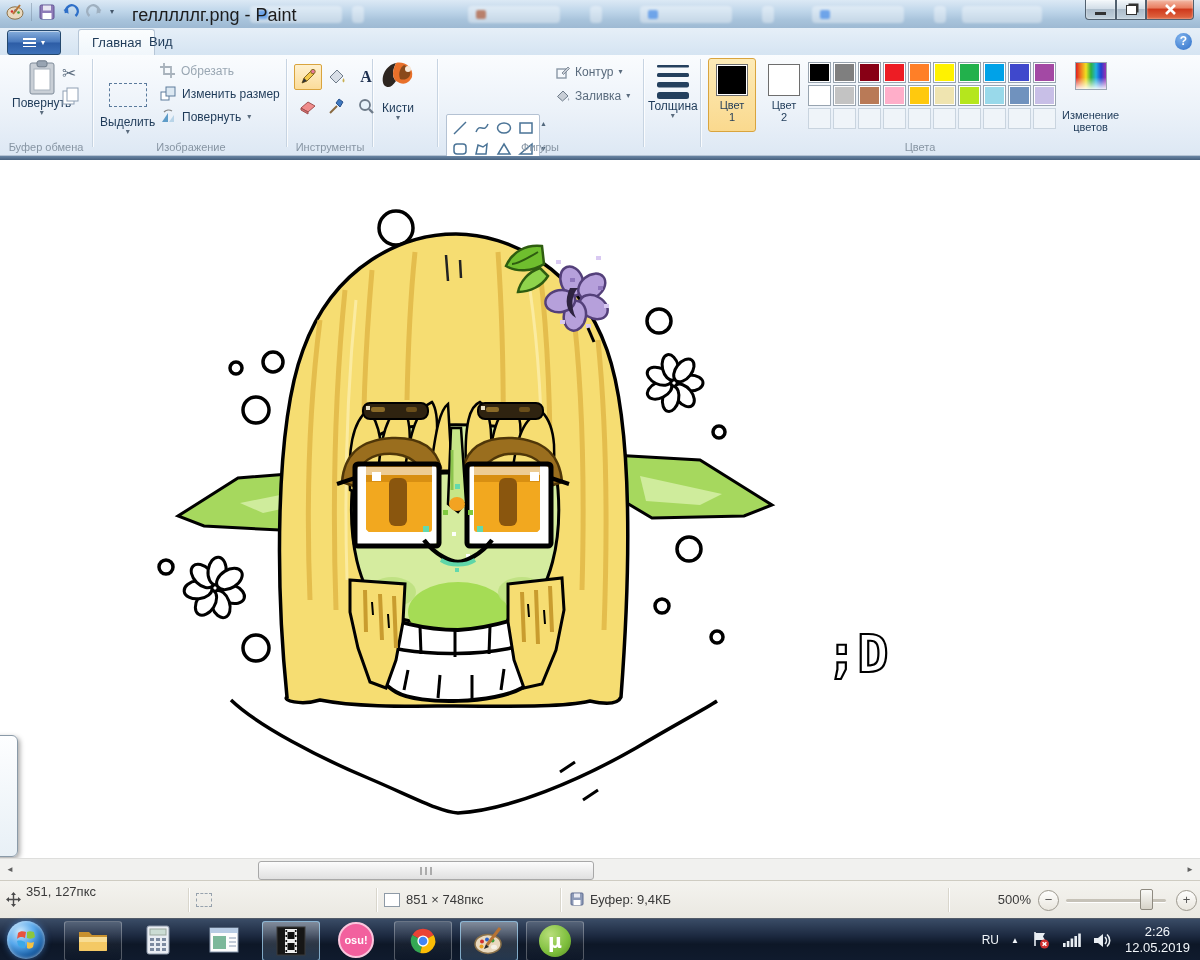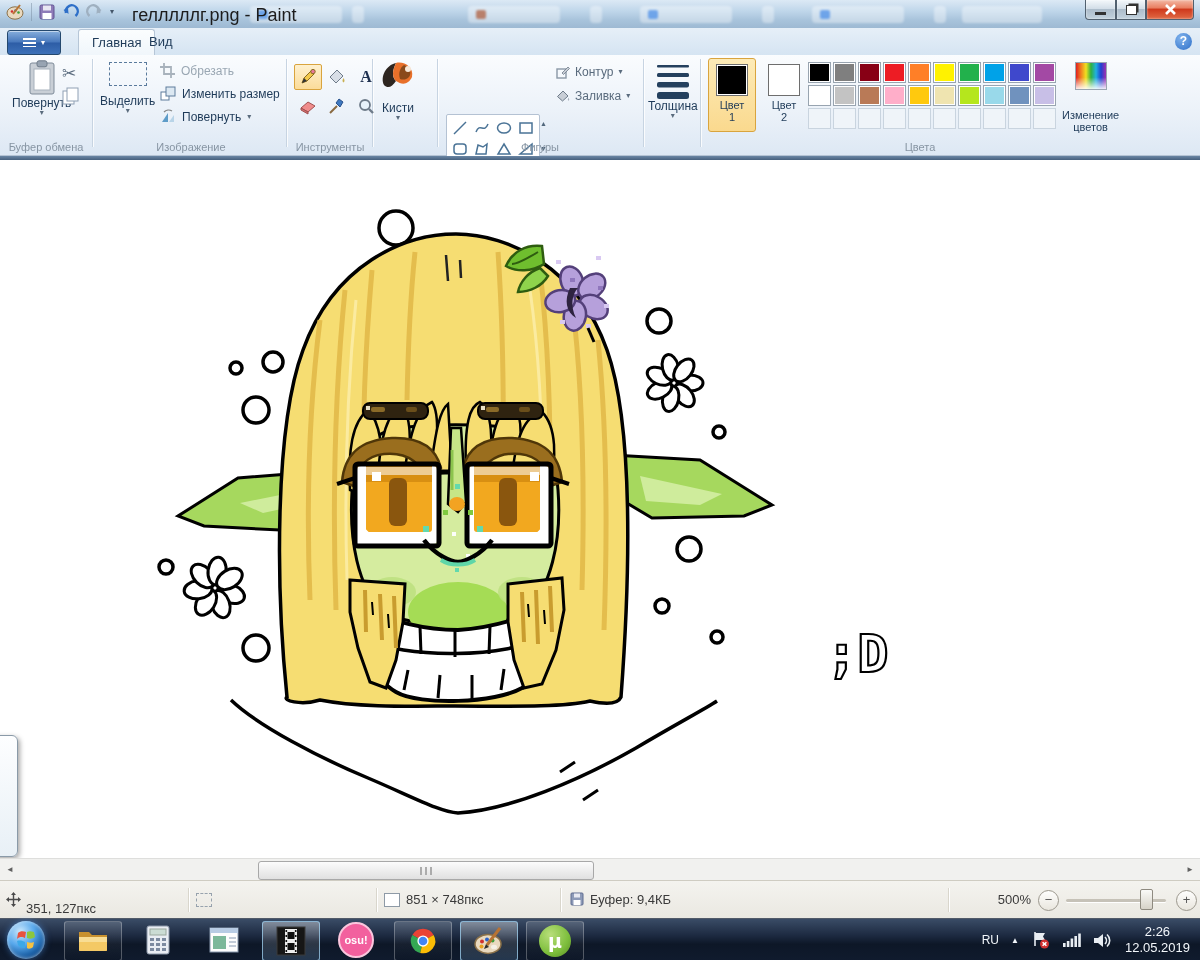--- a/index.html
+++ b/index.html
@@ -217,21 +217,21 @@
     <span class="ritem-text">Повернуть</span>
     <span class="caret">▾</span>
   </div>
   <div class="abs" style="left:62px;top:8px;font-size:17px;color:#5A6B7E">✂</div>
   <svg class="abs" style="left:62px;top:32px" width="18" height="18" viewBox="0 0 18 18">
     <rect x="1" y="4" width="11" height="13" fill="#fff" stroke="#8FA0B4"></rect>
     <rect x="5" y="1" width="11" height="13" fill="#fff" stroke="#8FA0B4"></rect>
   </svg>
   <div class="grouplabel" style="left:0;width:92px">Буфер обмена</div>
 
-  <div class="bigbtn" style="left:100px;top:3px">
+  <div class="bigbtn" style="left:100px;top:24px">
     <div style="width:36px;height:22px;border:1.6px dashed #5A7A9C;margin:4px 0 8px"></div>
     <span class="ritem-text">Выделить</span>
     <span class="caret">▾</span>
   </div>
   <div class="abs" style="left:160px;top:8px;display:flex;gap:6px;align-items:center">
     <svg width="15" height="15" viewBox="0 0 15 15">
       <path d="M4,0 V11 H15 M0,4 H11 V15" fill="none" stroke="#A8B2BC" stroke-width="1.8"></path>
     </svg>
     <span class="ritem-text dis">Обрезать</span>
   </div>
@@ -671,21 +671,21 @@
   <div class="hthumb">
       <div class="hgrip"></div>
     </div>
   <div class="harrow" style="right:0">►</div>
 </div>
 
 <div class="statusbar">
   <svg class="abs" style="left:6px;top:11px" width="15" height="15" viewBox="0 0 15 15">
     <path d="M7.5,0 L10,3 H8.2 V6.8 H12 V5 L15,7.5 L12,10 V8.2 H8.2 V12 H10 L7.5,15 L5,12 H6.8 V8.2 H3 V10 L0,7.5 L3,5 V6.8 H6.8 V3 H5 Z" fill="#4A4A4A"></path>
   </svg>
-  <span class="abs" style="left:26px;top:20px">351, 127пкс</span>
+  <span class="abs" style="left:26px;top:3px">351, 127пкс</span>
   <div class="sdiv" style="left:188px"></div>
   <div class="abs" style="left:196px;top:12px;width:14px;height:12px;border:1.4px dashed #97A2AD"></div>
   <div class="sdiv" style="left:376px"></div>
   <div class="abs" style="left:384px;top:12px;width:14px;height:12px;border:1.5px solid #8E9AA6;background:#fff"></div>
   <span class="abs" style="left:406px;top:11px">851 × 748пкс</span>
   <div class="sdiv" style="left:560px"></div>
   <svg class="abs" style="left:570px;top:11px" width="14" height="14" viewBox="0 0 14 14">
     <rect x="1" y="1" width="12" height="12" rx="1" fill="#8E9BB8" stroke="#5F6C90"></rect>
     <rect x="4" y="1.5" width="6" height="4" fill="#E8EAF2"></rect>
       <rect x="3.5" y="8" width="7" height="5" fill="#fff"></rect>

